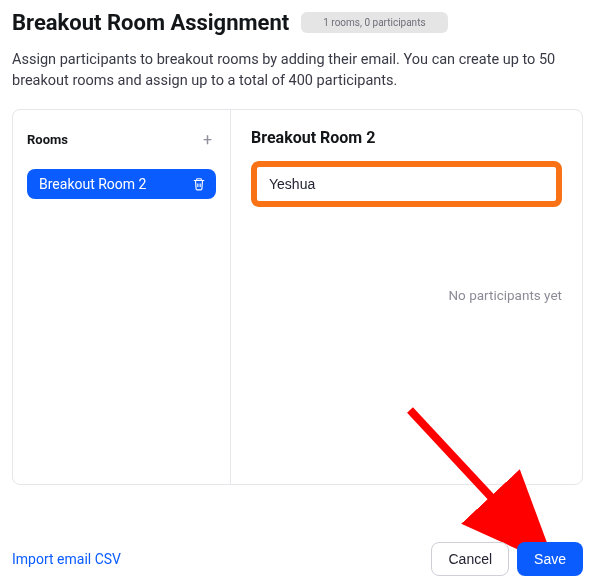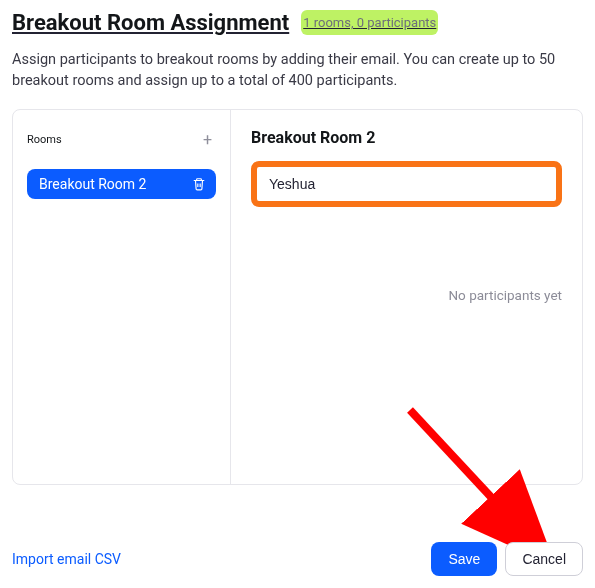--- a/index.html
+++ b/index.html
@@ -10,32 +10,31 @@
       width: 595px;
       height: 588px;
       padding: 10px 12px 12px 12px;
       position: relative;
     }
     .header-row {
       display: flex;
       align-items: center;
       gap: 12px;
       margin-bottom: 14px;
-      text-decoration: underline;
     }
     .title {
       font-size: 22px;
       font-weight: 700;
       color: #131619;
     }
     .badge {
-      background: #bef264;
+      background: #e5e5e5;
       color: #6e6e7b;
-      font-size: 13px;
-      padding: 5px 2px;
+      font-size: 10px;
+      padding: 5px 22px;
       border-radius: 6px;
     }
     .desc {
       font-size: 14.5px;
       color: #3a3a46;
       line-height: 1.45;
       margin-bottom: 18px;
     }
     .panel {
       display: flex;
@@ -49,22 +48,22 @@
       border-right: 1px solid #e6e6eb;
       padding: 18px 14px;
     }
     .rooms-header {
       display: flex;
       justify-content: space-between;
       align-items: center;
       margin-bottom: 18px;
     }
     .rooms-title {
-      font-size: 11px;
-      font-weight: 400;
+      font-size: 13px;
+      font-weight: 700;
       color: #131619;
     }
     .plus-btn {
       color: #8f8f9b;
       font-size: 16px;
       font-weight: 400;
       cursor: pointer;
       padding: 2px 4px;
     }
     .room-item {
@@ -197,16 +196,16 @@
     <marker id="arrowhead" markerWidth="12" markerHeight="10" refX="10" refY="5" orient="auto">
       <polygon points="0 0, 12 5, 0 10" fill="#ff0000"></polygon>
     </marker>
   </defs>
   <line x1="10" y1="10" x2="145" y2="155" stroke="#ff0000" stroke-width="8" marker-end="url(#arrowhead)"></line>
 </svg>
 
 <div class="footer">
   <span class="import-link">Import email CSV</span>
   <div class="btn-group">
+    <button class="btn btn-cancel">Cancel</button>
     <button class="btn btn-save">Save</button>
-    <button class="btn btn-cancel">Cancel</button>
   </div>
 </div>
 
 </body></html>

